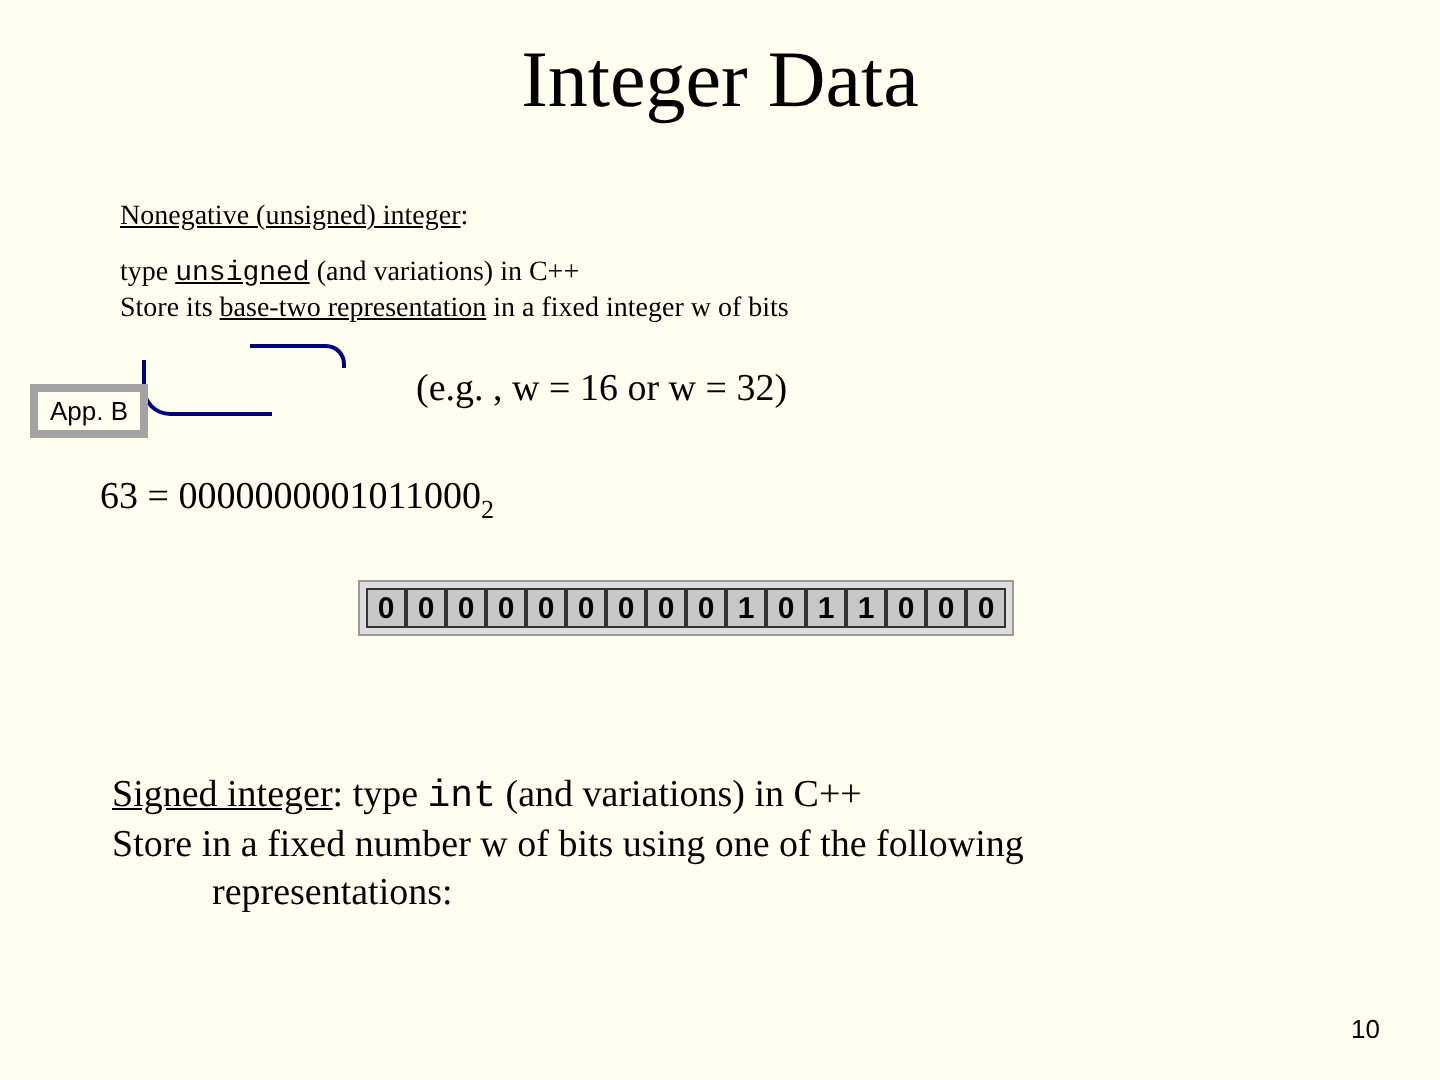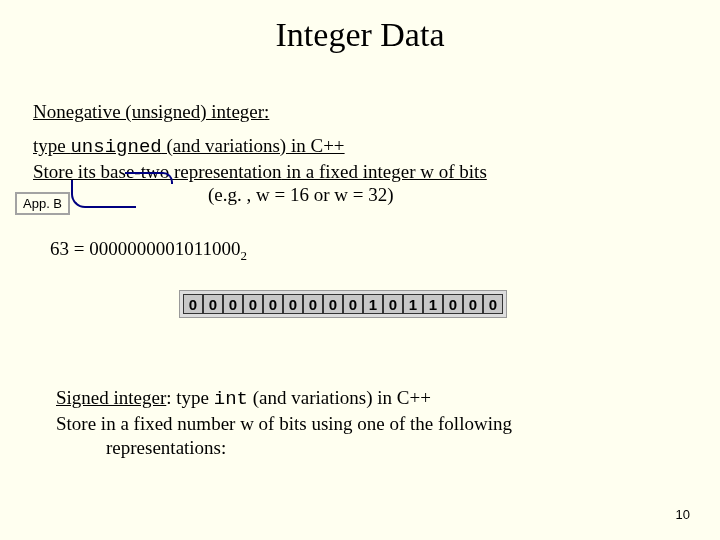--- a/index.html
+++ b/index.html
@@ -17,45 +17,44 @@
     width: 720px;
     height: 540px;
     box-sizing: border-box;
   }
   .title {
     position: absolute;
     top: 16px;
     left: 0;
     width: 720px;
     text-align: center;
-    font-size: 34px;
+    font-size: 40px;
   }
   .body {
     position: absolute;
     top: 100px;
-    left: 33px;
+    left: 60px;
     right: 40px;
-    font-size: 19px;
+    font-size: 14px;
     line-height: 1.25;
-    text-decoration: underline;
   }
   .u { text-decoration: underline; }
   .mono { font-family: "Courier New", Courier, monospace; }
   .para2 { margin-top: 10px; }
   .eg {
     position: absolute;
     top: 184px;
     left: 208px;
     font-size: 19px;
   }
   .appbox {
     position: absolute;
     top: 192px;
     left: 15px;
-    border: 2px solid #a3a3a3;
+    border: 4px solid #a3a3a3;
     background: #fffff0;
     padding: 2px 6px;
     font-family: Arial, Helvetica, sans-serif;
     font-size: 13px;
     color: #000;
   }
   .connector {
     position: absolute;
     top: 180px;
     left: 71px;

